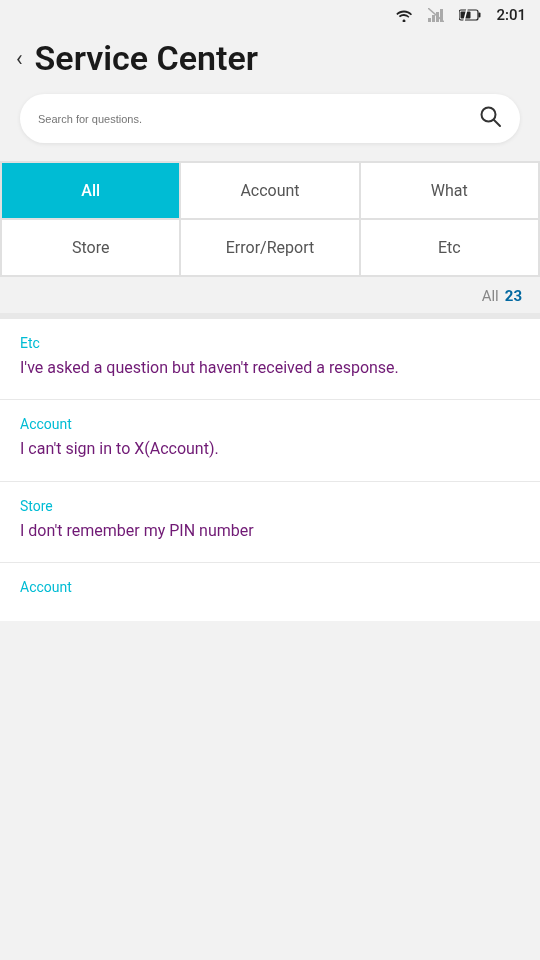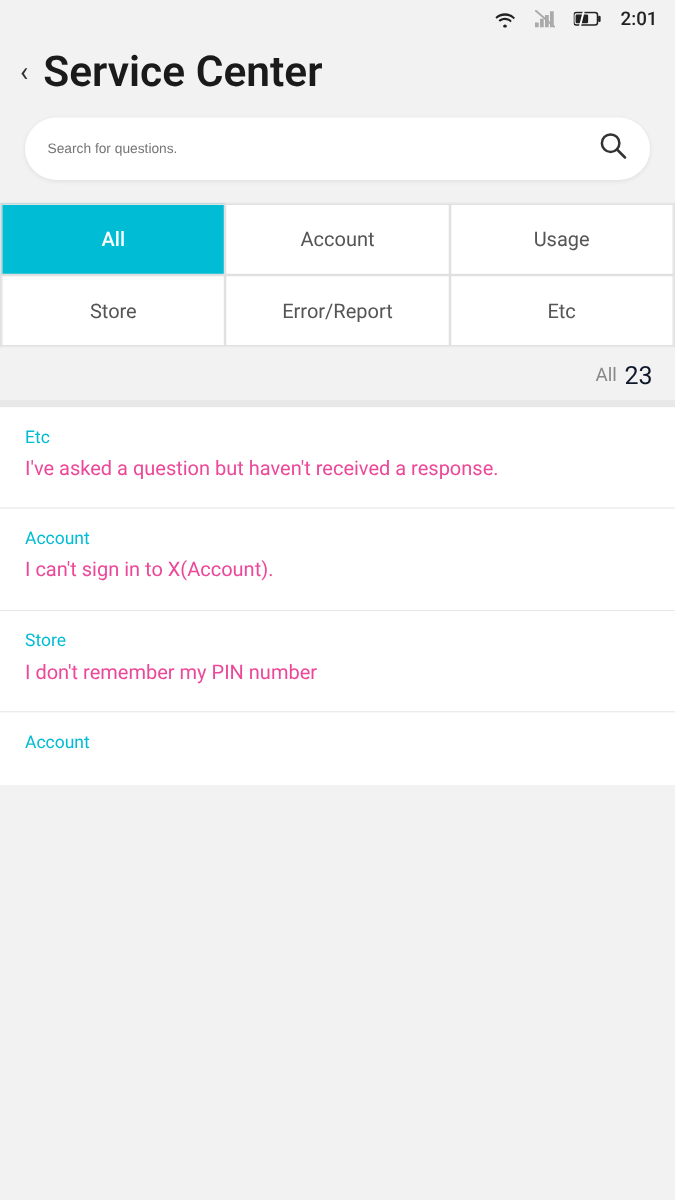--- a/index.html
+++ b/index.html
@@ -113,44 +113,44 @@
       align-items: center;
       padding: 10px 18px 8px;
       background: #f2f2f2;
       gap: 6px;
     }
     .count-label {
       font-size: 15px;
       color: #888;
     }
     .count-number {
-      font-size: 20px;
-      color: #0f172a;
-      font-weight: 400;
+      font-size: 15px;
+      color: #0369a1;
+      font-weight: 700;
     }
 
     
     .faq-item {
       background: #fff;
       padding: 16px 20px 20px;
       border-bottom: 1px solid #e8e8e8;
       cursor: pointer;
     }
     .faq-item:last-child {
       border-bottom: none;
     }
     .faq-category {
       font-size: 14px;
       color: #00bcd4;
       margin-bottom: 6px;
       font-weight: 400;
     }
     .faq-question {
       font-size: 16px;
-      color: #ec4899;
+      color: #701a75;
       line-height: 1.4;
     }
 
     .faq-list {
       background: #fff;
     }
     .top-divider {
       height: 6px;
       background: #e8e8e8;
     }
@@ -203,21 +203,21 @@
 </div>
 
 <div class="category-grid">
   <div class="category-cell active">
     <span>All</span>
   </div>
   <div class="category-cell">
     <span>Account</span>
   </div>
   <div class="category-cell">
-    <span>Usage</span>
+    <span>What</span>
   </div>
   <div class="category-cell">
     <span>Store</span>
   </div>
   <div class="category-cell">
     <span>Error/Report</span>
   </div>
   <div class="category-cell">
     <span>Etc</span>
   </div>

